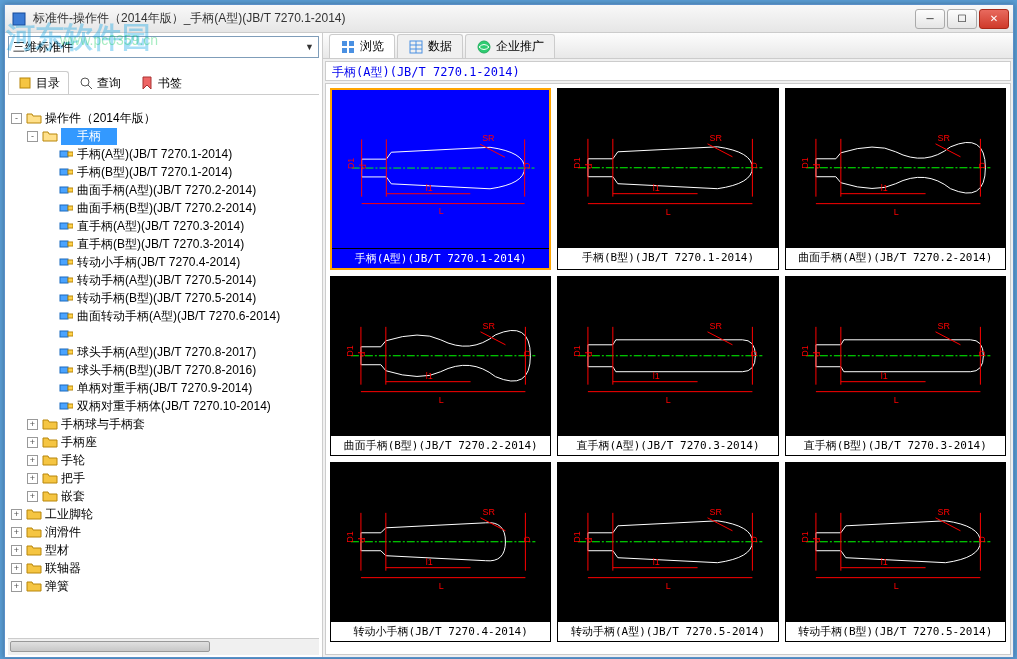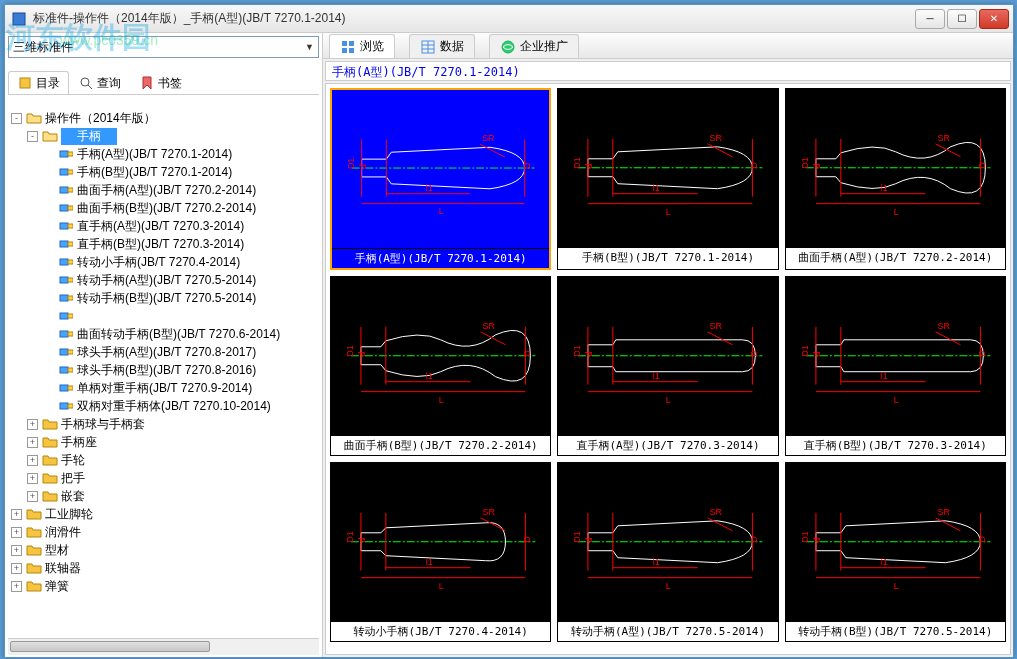--- a/index.html
+++ b/index.html
@@ -39,21 +39,21 @@
 .indent-0 { padding-left: 4px; }
 .indent-1 { padding-left: 20px; }
 .indent-2 { padding-left: 36px; }
 
 .watermark { position:absolute; left:6px; top:18px; font-size:29px; font-weight:bold; color:rgba(0,160,230,0.35); pointer-events:none; z-index:100; }
 .watermark2 { position:absolute; left:60px; top:32px; font-size:14px; color:rgba(0,200,80,0.35); pointer-events:none; z-index:100; }
 
 
 .right-panel { flex: 1; background: #f0f0f0; display: flex; flex-direction: column; }
 .right-tabs { height: 26px; display: flex; align-items: flex-end; padding-left: 6px; border-bottom: 1px solid #ccc; background: linear-gradient(#fdfdfd,#e8e8e8); }
-.right-tab { display: flex; align-items: center; padding: 3px 10px; font-size: 12px; border: 1px solid #ccc; border-bottom: none; margin-right: 14px; background: #f0f0f0; border-top-left-radius:3px; border-top-right-radius:3px; cursor:pointer; }
+.right-tab { display: flex; align-items: center; padding: 3px 10px; font-size: 12px; border: 1px solid #ccc; border-bottom: none; margin-right: 2px; background: #f0f0f0; border-top-left-radius:3px; border-top-right-radius:3px; cursor:pointer; }
 .right-tab.active { background: #fff; color:#000; }
 .rtab-icon { width:16px; height:16px; margin-right:4px; display:inline-flex;align-items:center;justify-content:center; }
 
 .breadcrumb { height: 20px; background: #fff; border: 1px solid #ccc; margin: 2px; padding: 2px 6px; font-size: 12px; color: #0000ee; font-family: "SimSun", monospace; }
 
 .thumb-area { flex: 1; background: #fff; margin: 0 2px 2px 2px; border: 1px solid #ccc; overflow: auto; padding: 4px; }
 .thumb-grid { display: grid; grid-template-columns: repeat(3, 1fr); gap: 6px; }
 .thumb { border: 1px solid #000; display: flex; flex-direction: column; cursor: pointer; }
 .thumb.selected { border: 2px solid #ffa500; }
 .thumb-img { height: 158px; background: #000; position: relative; overflow: hidden; }
@@ -237,30 +237,30 @@
             <span class="label">转动手柄(B型)(JB/T 7270.5-2014)</span>
           </div>
           <div class="tree-node indent-2">
             <span class="toggle empty"></span>
             <span class="node-icon part-icon">
               <svg width="16" height="14">
                 <rect x="1" y="4" width="8" height="6" fill="#4aa3ff" stroke="#1a6bbf"></rect>
                 <rect x="9" y="5" width="5" height="4" fill="#ffd24a" stroke="#b8860b"></rect>
               </svg>
             </span>
-          </div>
-          <div class="tree-node indent-2">
-            <span class="toggle empty"></span>
-            <span class="node-icon part-icon">
-              <svg width="16" height="14">
-                <rect x="1" y="4" width="8" height="6" fill="#4aa3ff" stroke="#1a6bbf"></rect>
-                <rect x="9" y="5" width="5" height="4" fill="#ffd24a" stroke="#b8860b"></rect>
-              </svg>
-            </span>
-            <span class="label">曲面转动手柄(B型)(JB/T 7270.6-2014)</span>
+            <span class="label">曲面转动手柄(A型)(JB/T 7270.6-2014)</span>
+          </div>
+          <div class="tree-node indent-2">
+            <span class="toggle empty"></span>
+            <span class="node-icon part-icon">
+              <svg width="16" height="14">
+                <rect x="1" y="4" width="8" height="6" fill="#4aa3ff" stroke="#1a6bbf"></rect>
+                <rect x="9" y="5" width="5" height="4" fill="#ffd24a" stroke="#b8860b"></rect>
+              </svg>
+            </span>
           </div>
           <div class="tree-node indent-2">
             <span class="toggle empty"></span>
             <span class="node-icon part-icon">
               <svg width="16" height="14">
                 <rect x="1" y="4" width="8" height="6" fill="#4aa3ff" stroke="#1a6bbf"></rect>
                 <rect x="9" y="5" width="5" height="4" fill="#ffd24a" stroke="#b8860b"></rect>
               </svg>
             </span>
             <span class="label">球头手柄(A型)(JB/T 7270.8-2017)</span>

